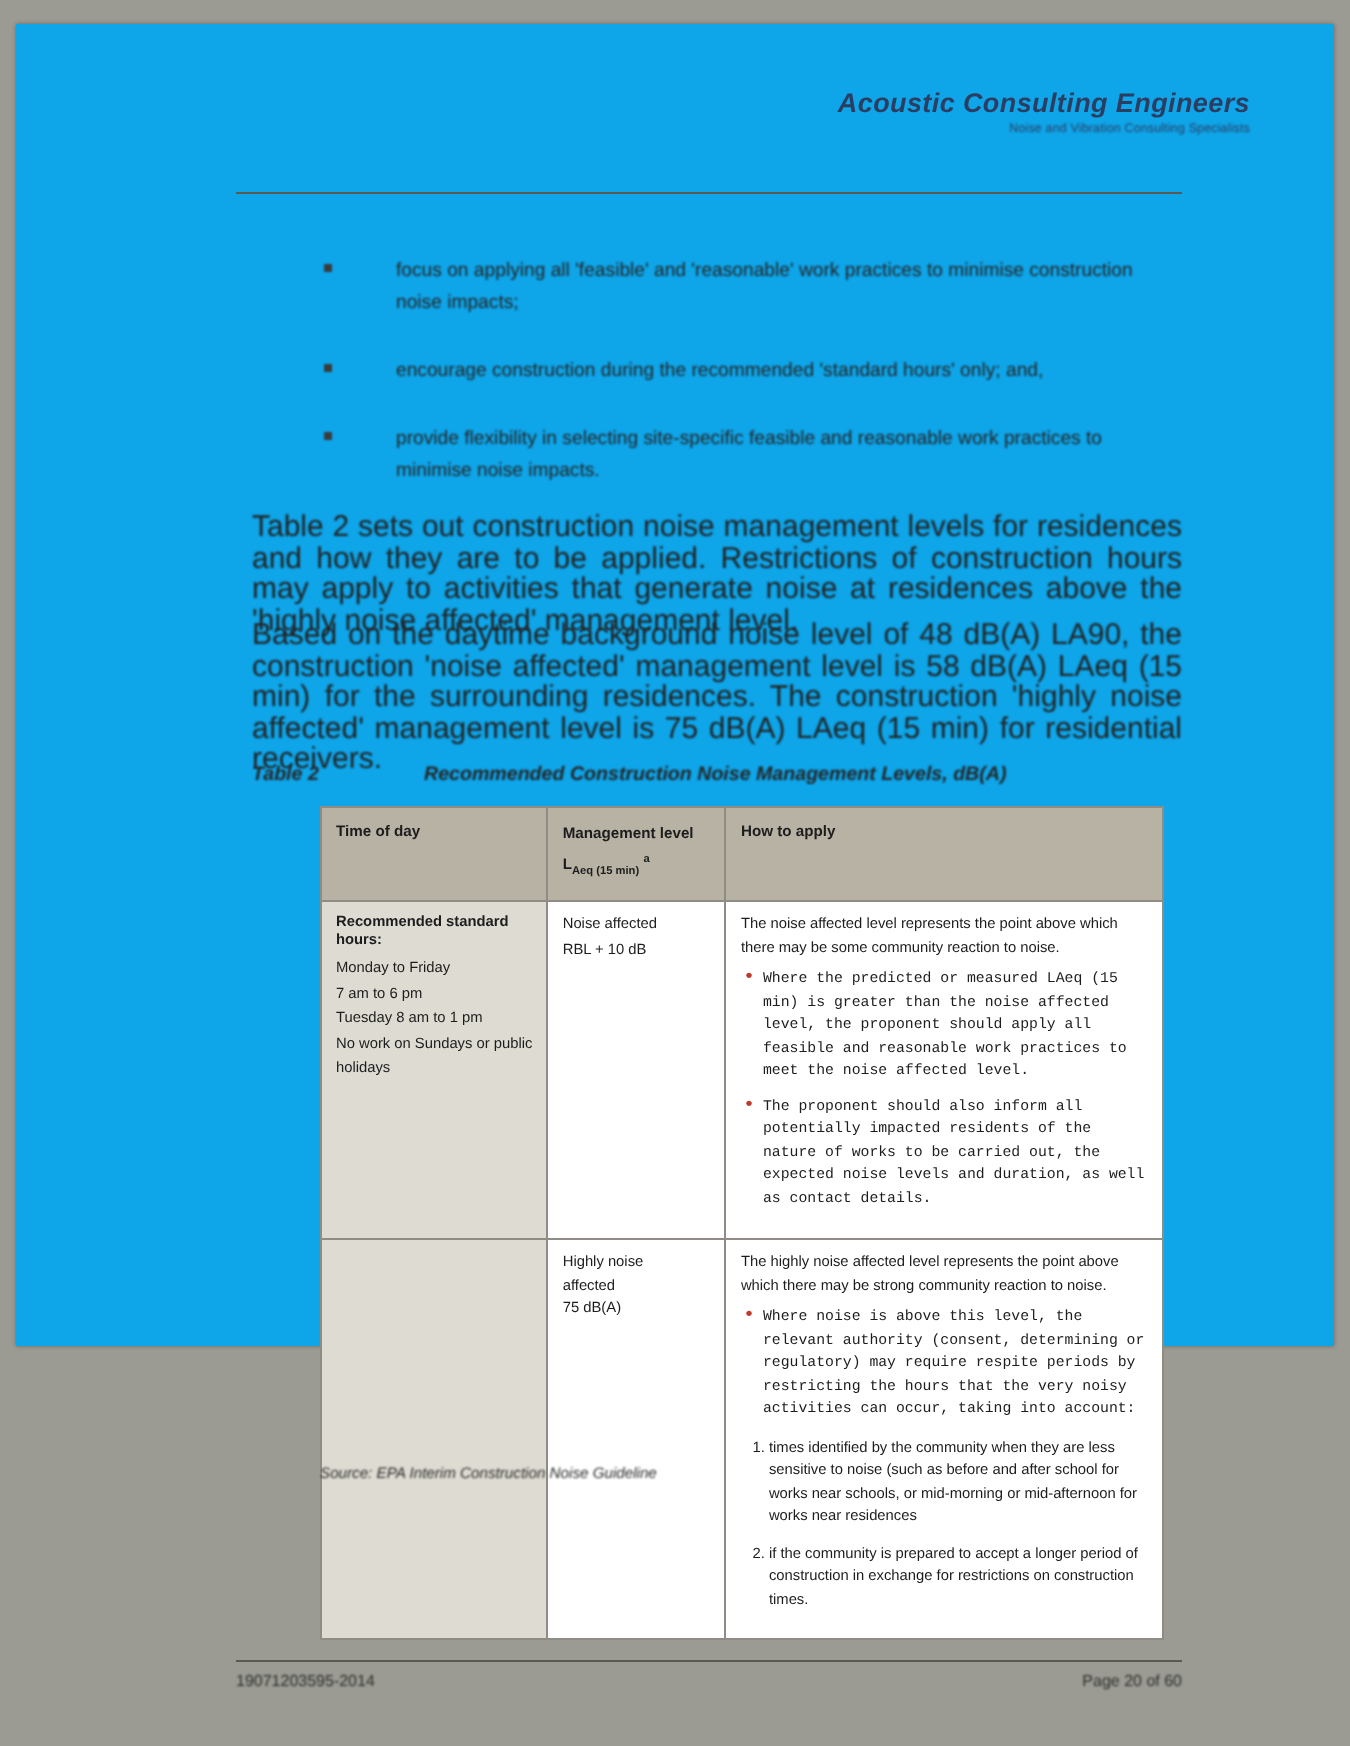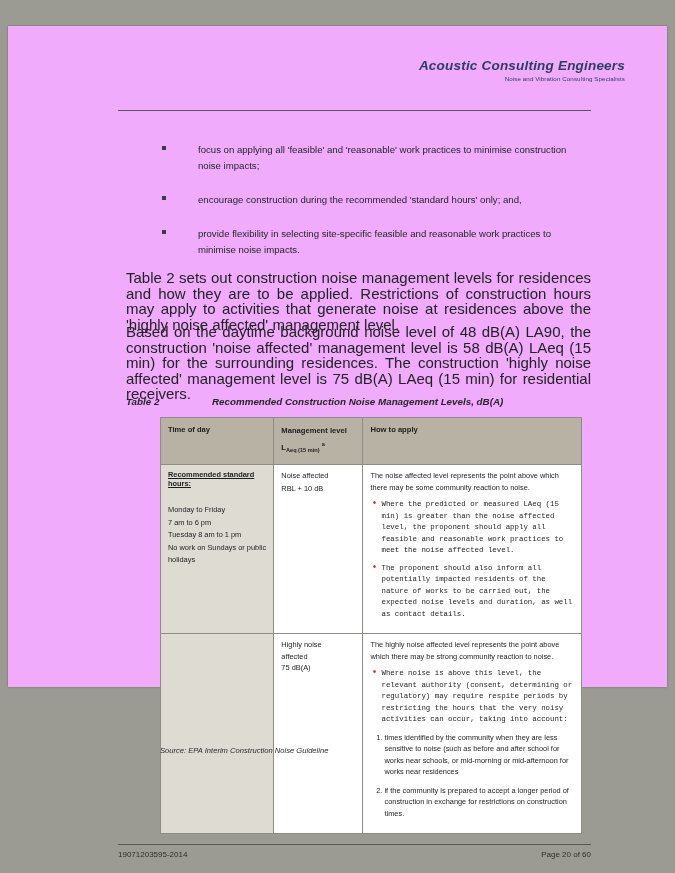--- a/index.html
+++ b/index.html
@@ -9,24 +9,24 @@
   }
   body {
     width: 675px;
     height: 873px;
     font-family: "Liberation Sans", sans-serif;
     overflow: hidden;
   }
   .page {
     position: absolute;
     left: 8px;
-    top: 26px;
+    top: 12px;
     width: 659px;
     height: 661px;
-    background: #f0abfc;
+    background: #0ea5e9;
     box-shadow: 0 0 2px rgba(0,0,0,0.35);
   }
 
   
   .logo-block {
     position: absolute;
     right: 42px;
     top: 32px;
     text-align: right;
   }
@@ -141,22 +141,21 @@
   .col-a { width: 108px; }
   .col-b { width: 80px; }
   .col-c { width: 234px; }
 
   .cell-shade {
     background: #dedbd2;
   }
   .row-head {
     font-weight: bold;
     display: block;
-    margin-bottom: 16px;
-    text-decoration: underline;
+    margin-bottom: 4px;
   }
   .cell-line { display: block; line-height: 12.5px; }
   .cell-line-tight { display: block; line-height: 11.5px; }
 
   .para-cell p {
     margin: 0 0 6px 0;
     line-height: 11.5px;
   }
   ul.redbul {
     margin: 0 0 2px 0;

